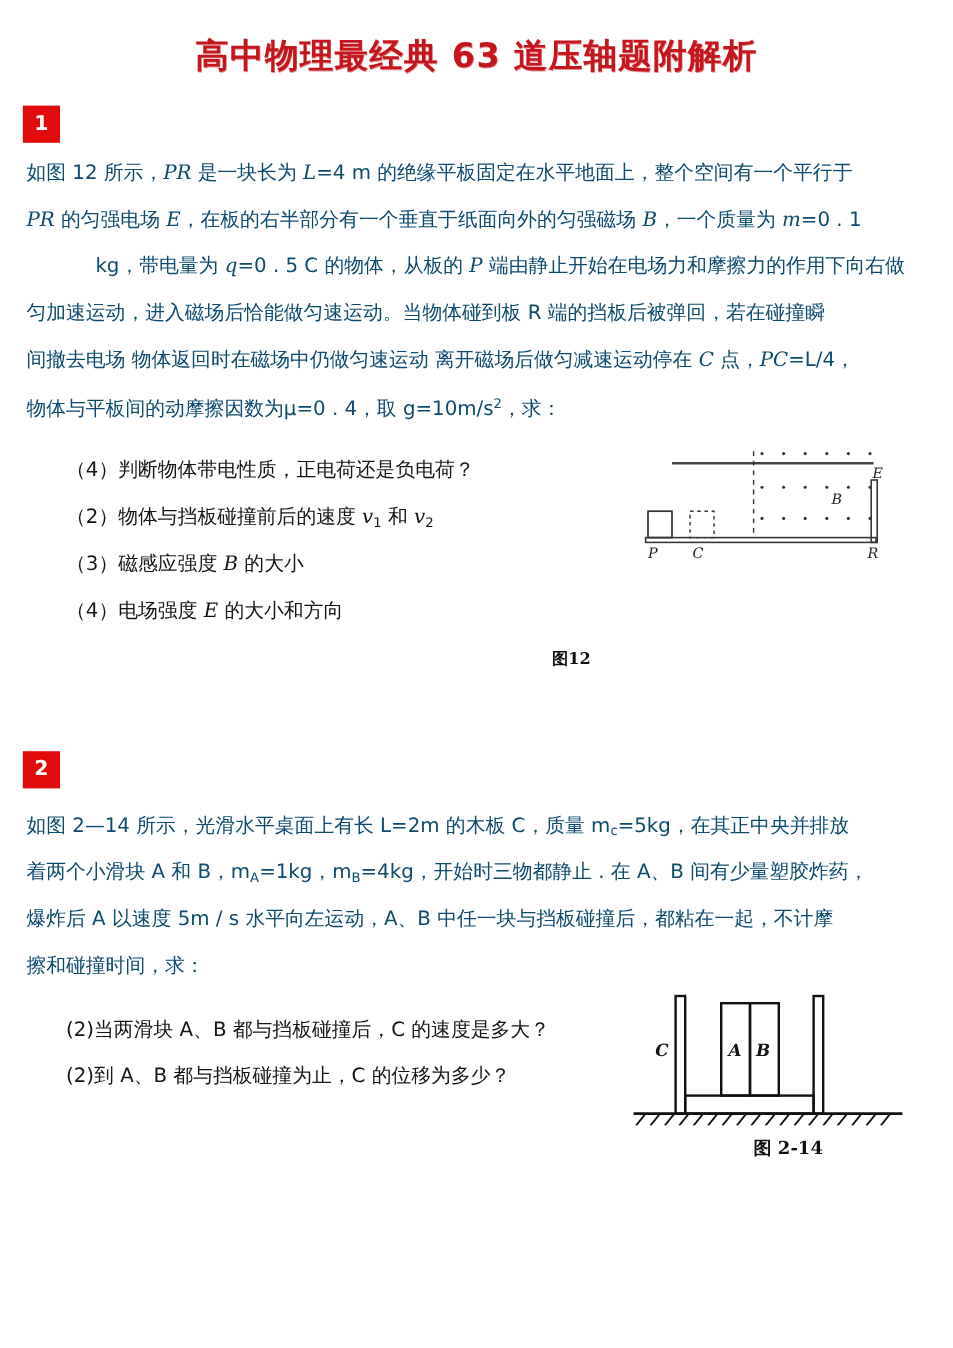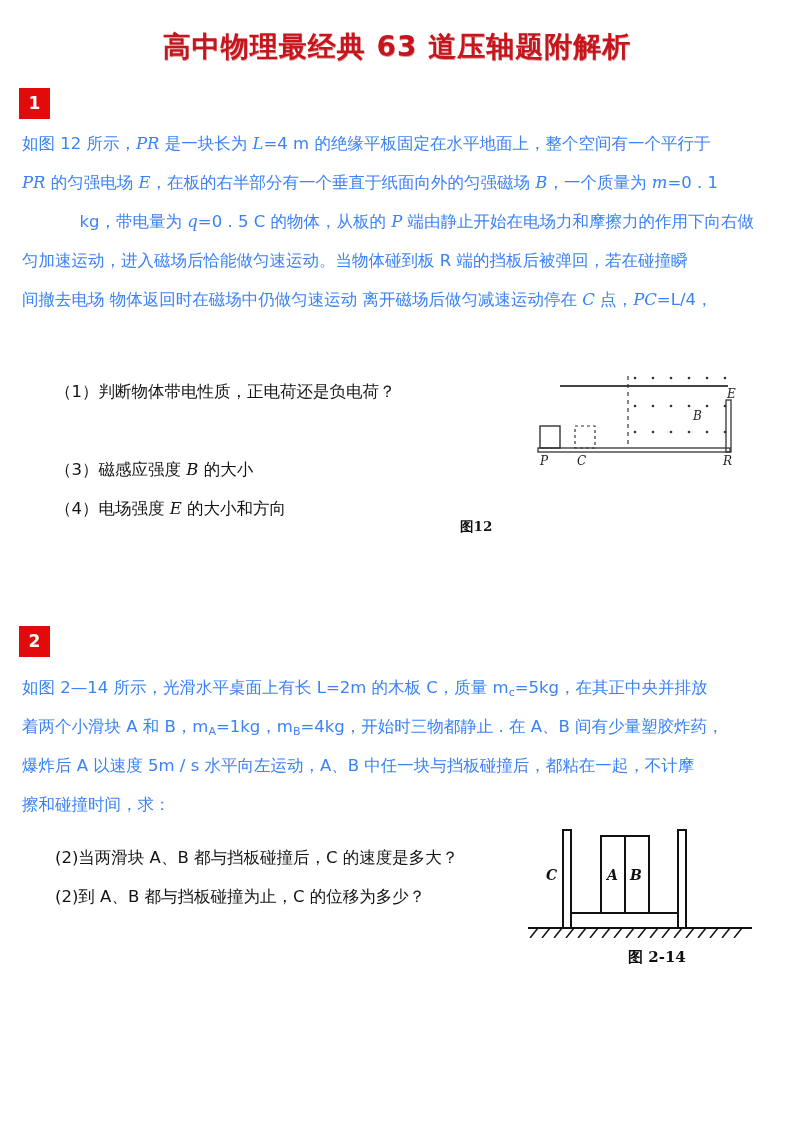--- a/index.html
+++ b/index.html
@@ -55,21 +55,21 @@
   #badge-2 { left: 19px; top: 626px; }
 
   
   .body-line {
     position: absolute;
     left: 22px;
     width: 732px;
     font-size: 16.5px;
     line-height: 1;
     white-space: nowrap;
-    color: #3b82f6;
+    color: #0c4a6e;
   }
   .q-line {
     position: absolute;
     left: 55px;
     font-size: 16.5px;
     line-height: 1;
     white-space: nowrap;
     color: #141414;
   }
   .it { font-style: italic; font-family: "DejaVu Serif", "Liberation Serif", serif; }
@@ -106,23 +106,29 @@
   </div>
   <div class="body-line" style="top:214px;text-align:right;">
     kg，带电量为 <span class="it">q</span>=0 . 5 C 的物体，从板的 <span class="it">P</span> 端由静止开始在电场力和摩擦力的作用下向右做
   </div>
   <div class="body-line" style="top:253px;">
     匀加速运动，进入磁场后恰能做匀速运动。当物体碰到板 R 端的挡板后被弹回，若在碰撞瞬
   </div>
   <div class="body-line" style="top:292px;">
     间撤去电场 物体返回时在磁场中仍做匀速运动 离开磁场后做匀减速运动停在 <span class="it">C</span> 点，<span class="it">PC</span>=L/4，
   </div>
+  <div class="body-line" style="top:331px;">
+    物体与平板间的动摩擦因数为μ=0 . 4，取 g=10m/s<span class="sup">2</span>，求：
+  </div>
 
   <div class="q-line" style="top:384px;">
-    （1）判断物体带电性质，正电荷还是负电荷？
+    （4）判断物体带电性质，正电荷还是负电荷？
+  </div>
+  <div class="q-line" style="top:423px;">
+    （2）物体与挡板碰撞前后的速度 <span class="it">v</span><span class="sub">1</span> 和 <span class="it">v</span><span class="sub">2</span>
   </div>
   <div class="q-line" style="top:462px;text-align:right;">
     （3）磁感应强度 <span class="it">B</span> 的大小
   </div>
   <div class="q-line" style="top:501px;">
     （4）电场强度 <span class="it">E</span> 的大小和方向
   </div>
 
   <div class="figure" style="left:530px; top:370px;">
     <svg width="240" height="110" viewBox="0 0 240 110">
@@ -162,21 +168,21 @@
 
       <rect x="45" y="56" width="20" height="22" fill="none" stroke="#333" stroke-width="1.2" stroke-dasharray="3,3"></rect>
 
       <text x="10" y="95" font-size="12" font-style="italic" font-family="DejaVu Serif, Liberation Serif, serif" fill="#222">P</text>
       <text x="47" y="95" font-size="12" font-style="italic" font-family="DejaVu Serif, Liberation Serif, serif" fill="#222">C</text>
       <text x="193" y="95" font-size="12" font-style="italic" font-family="DejaVu Serif, Liberation Serif, serif" fill="#222">R</text>
       <text x="197" y="28" font-size="12" font-style="italic" font-family="DejaVu Serif, Liberation Serif, serif" fill="#222">E</text>
       <text x="163" y="50" font-size="12" font-style="italic" font-family="DejaVu Serif, Liberation Serif, serif" fill="#222">B</text>
     </svg>
   </div>
-  <div class="fig-caption" style="left:460px; top:518px;">图12</div>
+  <div class="fig-caption" style="left:460px; top:540px;">图12</div>
 
   <div class="num-badge" id="badge-2">2</div>
 
   <div class="body-line" style="top:680px;">
     如图 2—14 所示，光滑水平桌面上有长 L=2m 的木板 C，质量 m<span class="sub">c</span>=5kg，在其正中央并排放
   </div>
   <div class="body-line" style="top:719px;">
     着两个小滑块 A 和 B，m<span class="sub">A</span>=1kg，m<span class="sub">B</span>=4kg，开始时三物都静止 . 在 A、B 间有少量塑胶炸药，
   </div>
   <div class="body-line" style="top:758px;">

